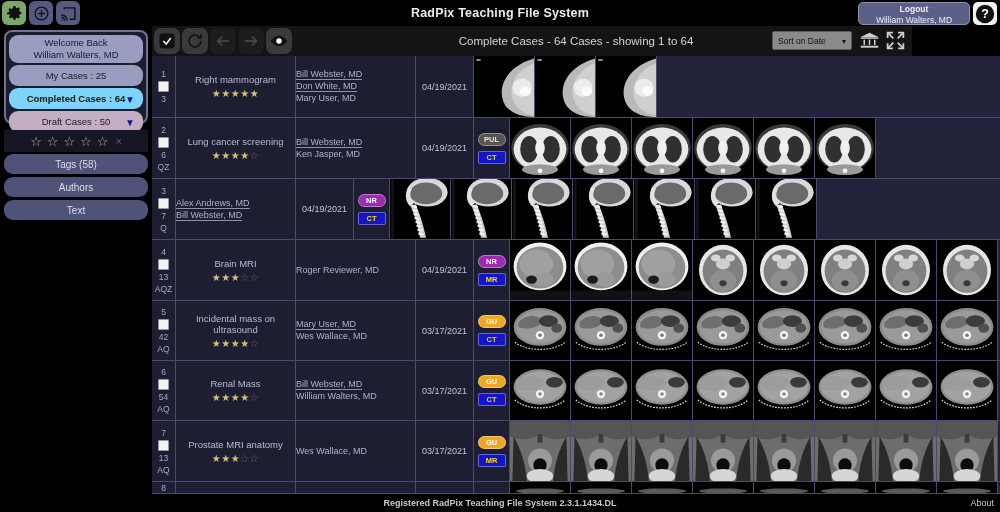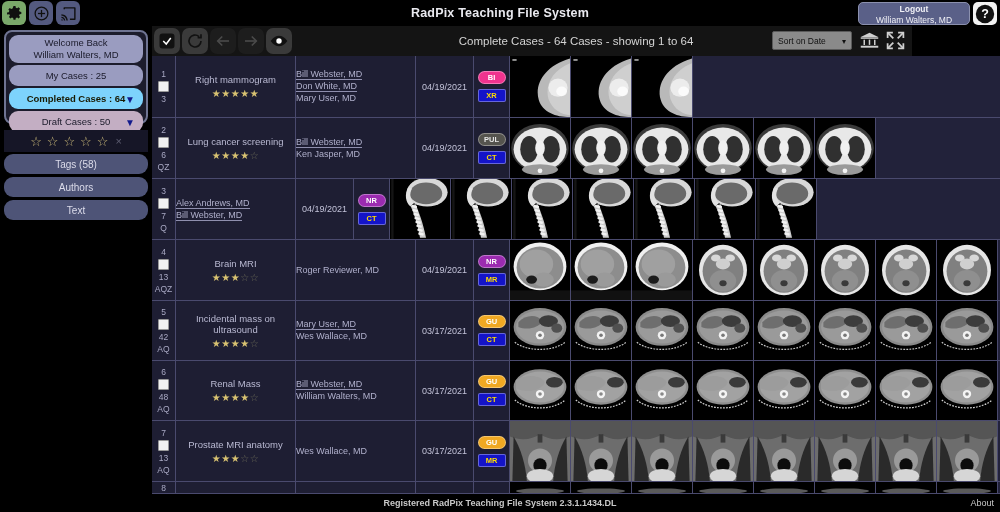--- a/index.html
+++ b/index.html
@@ -336,24 +336,20 @@
       <div class="c-title">
         <div>Right mammogram</div>
         <div class="stars"><span class="on">★</span><span class="on">★</span><span class="on">★</span><span class="on">★</span><span class="on">★</span></div>
       </div>
       <div class="c-auth">
         <span class="ul">Bill Webster, MD</span>
         <span class="ul">Don White, MD</span>
         <span class="">Mary User, MD</span>
       </div>
       <div class="c-date">04/19/2021</div>
-      <div class="c-badge">
-        <div class="badge" style="background: rgb(240, 51, 143); color: rgb(255, 255, 255);">BI</div>
-        <div class="badge sq" style="background: rgb(20, 20, 200); color: rgb(255, 221, 0);">XR</div>
-      </div>
       <div class="c-thumbs">
         <div class="thumb" style="width: 61px;">
           <svg viewBox="0 0 100 100" preserveAspectRatio="none" style="width: 100%; height: 100%; display: block;">
             <rect width="100" height="100" fill="#000"></rect>
             <path d="M100 4 C 58 16, 40 46, 48 72 C 54 92, 76 100, 100 100 Z" fill="#b9b9b9"></path>
             <path d="M100 12 C 70 24, 58 48, 64 70 C 70 88, 86 96, 100 97 Z" fill="#cfcfcf"></path>
             <ellipse cx="80" cy="52" rx="16" ry="15" fill="#efefef" opacity=".92"></ellipse>
             <ellipse cx="86" cy="58" rx="9" ry="8" fill="#ffffff" opacity=".8"></ellipse>
             <rect x="4" y="5" width="7" height="3" fill="#9a9a9a"></rect>
           </svg>
@@ -859,21 +855,21 @@
             <ellipse cx="50" cy="58" rx="3" ry="3" fill="#777"></ellipse>
             <path d="M8 70 C 28 86, 72 86, 92 70" fill="none" stroke="#c8c8c8" stroke-width="2" stroke-dasharray="3 2"></path>
           </svg>
         </div>
       </div>
     </div>
     <div class="row" style="height: 60px;">
       <div class="c-num">
         <div>6</div>
         <div class="cb"></div>
-        <div>48</div>
+        <div>54</div>
         <div>AQ</div>
       </div>
       <div class="c-title">
         <div>Renal Mass</div>
         <div class="stars"><span class="on">★</span><span class="on">★</span><span class="on">★</span><span class="on">★</span><span class="off">☆</span></div>
       </div>
       <div class="c-auth">
         <span class="ul">Bill Webster, MD</span>
         <span class="">William Walters, MD</span>
       </div>

